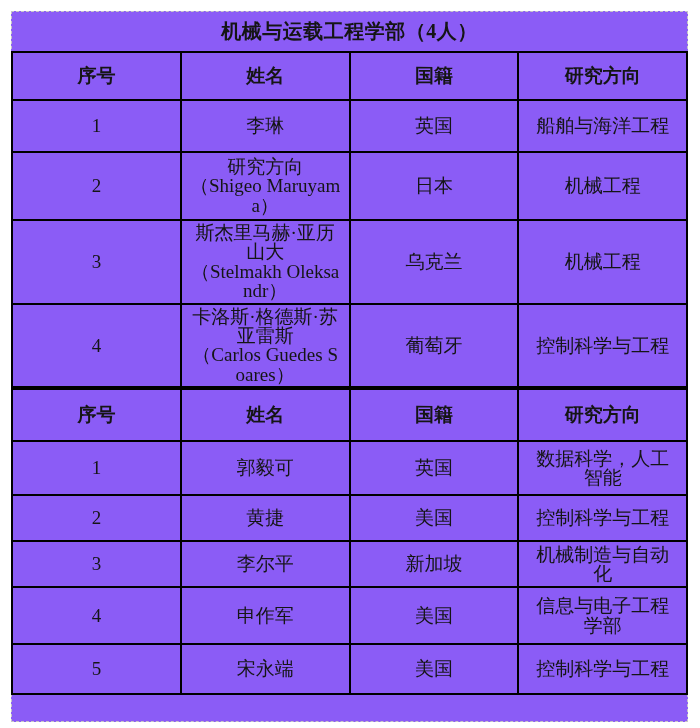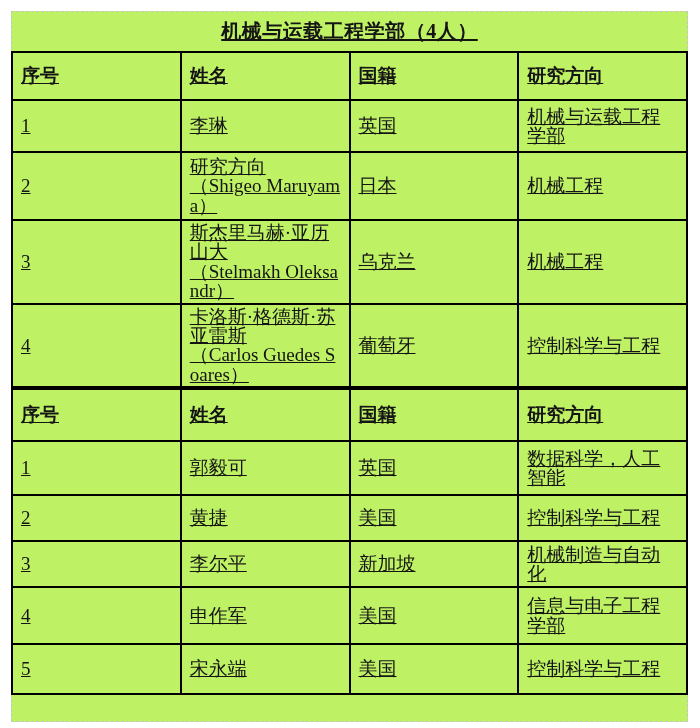--- a/index.html
+++ b/index.html
@@ -15,22 +15,21 @@
     color: #151515;
   }
   .doc {
     position: absolute;
     left: 11px;
     top: 11px;
     box-sizing: border-box;
     width: 677px;
     height: 711px;
     border: 1px dashed #c6c6c6;
-    background: #bef264;
-    text-decoration: underline;
+    background: #8b5cf6;
   }
   .section-title {
     height: 39px;
     display: flex;
     align-items: center;
     justify-content: center;
     font-weight: bold;
     font-size: 20px;
     letter-spacing: 0.5px;
   }
@@ -40,21 +39,21 @@
     height: 40px;
   }
   table.grid {
     width: calc(100% + 2px);
     margin-left: -1px;
     border-collapse: collapse;
     table-layout: fixed;
   }
   .grid th, .grid td {
     border: 2px solid #000000;
-    text-align: left;
+    text-align: center;
     vertical-align: middle;
     padding: 2px 8px;
     font-size: 19px;
     line-height: 1.02;
     word-break: break-all;
     overflow: hidden;
   }
   .grid th {
     font-weight: bold;
     font-size: 19px;
@@ -84,21 +83,21 @@
         <th>姓名</th>
         <th>国籍</th>
         <th>研究方向</th>
       </tr>
     </thead>
     <tbody>
       <tr style="height:52px">
         <td>1</td>
         <td class="cell-name">李琳</td>
         <td>英国</td>
-        <td>机械与运载工程学部</td>
+        <td>船舶与海洋工程</td>
       </tr>
       <tr style="height:68px">
         <td>2</td>
         <td class="cell-name">研究方向
 （Shigeo Maruyama）</td>
         <td>日本</td>
         <td>机械工程</td>
       </tr>
       <tr style="height:76px">
         <td>3</td>

